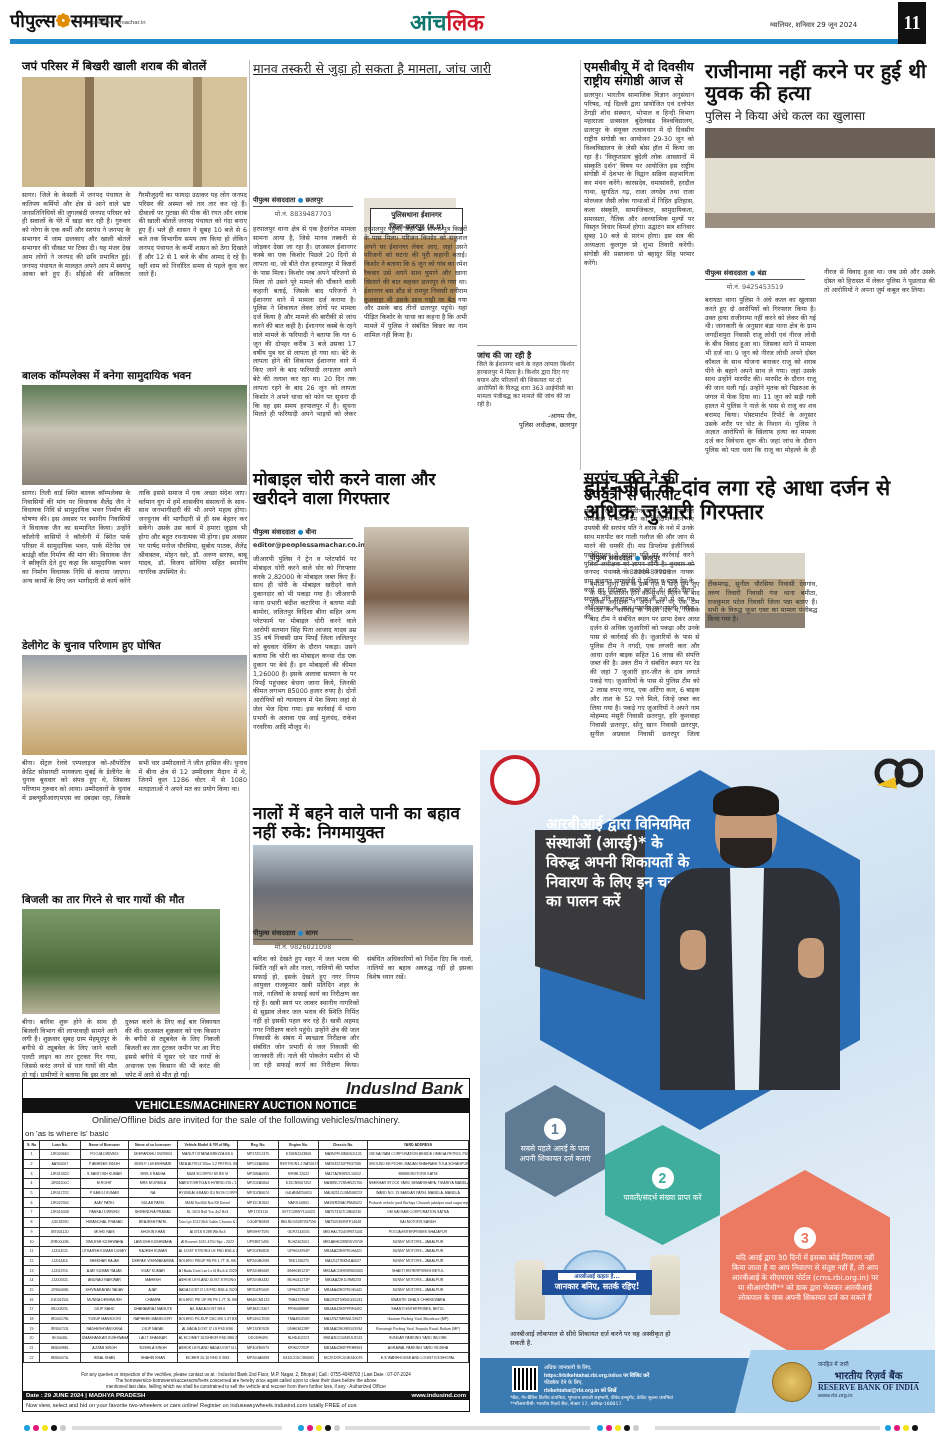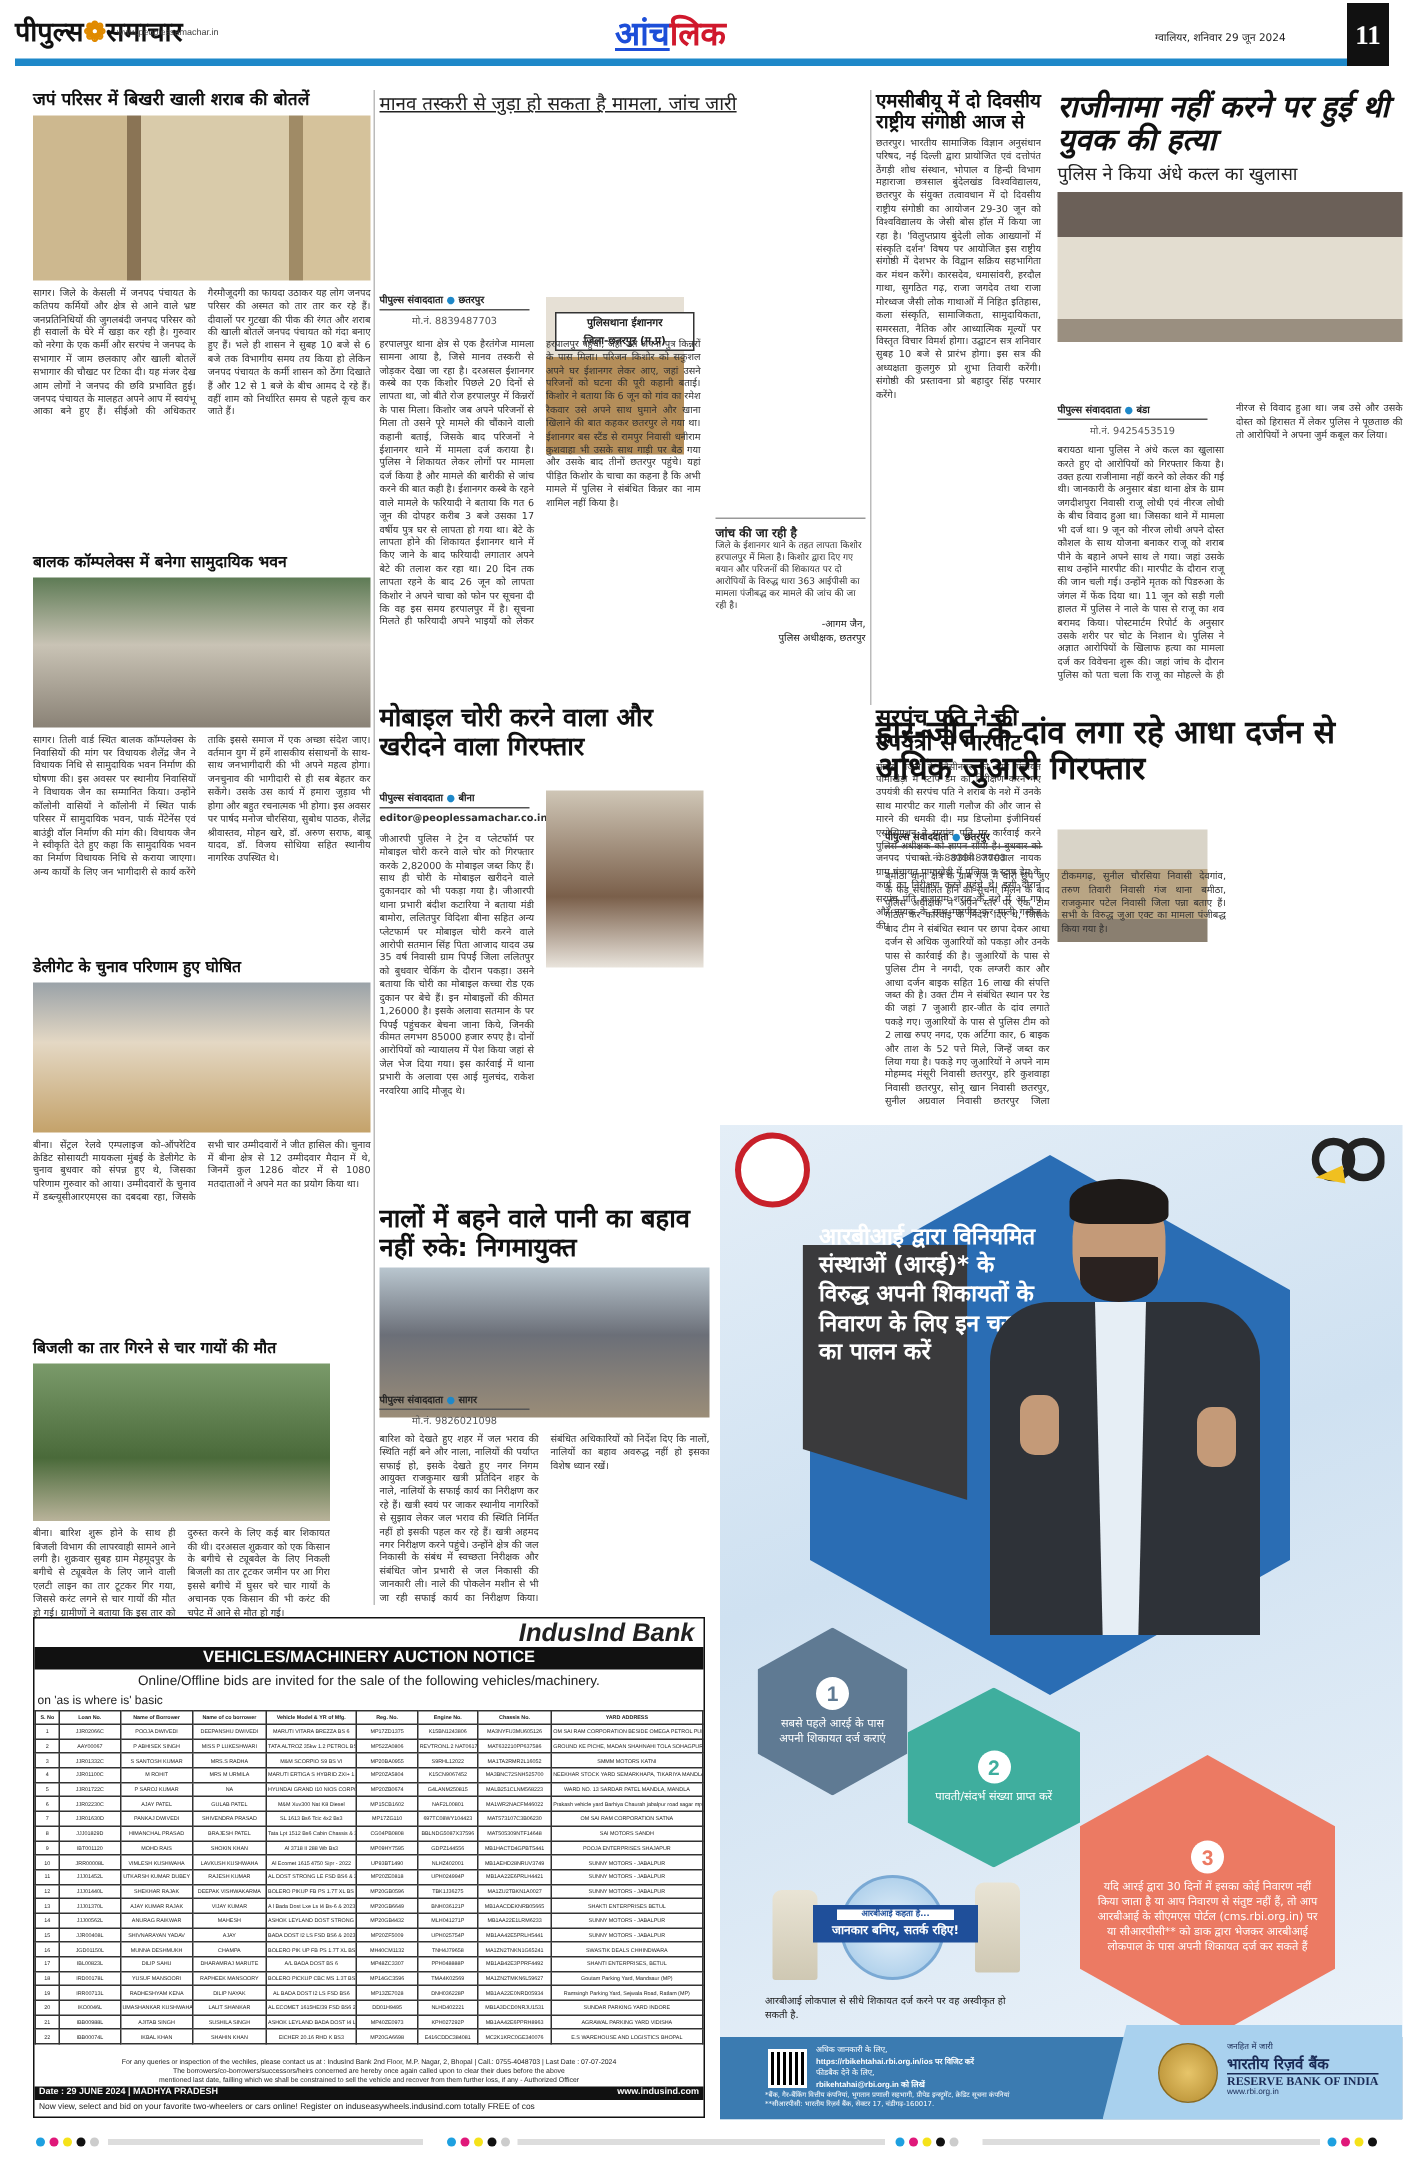--- a/index.html
+++ b/index.html
@@ -2,21 +2,21 @@
 <html><head>
 <meta charset="utf-8">
 <style>
   * { box-sizing: border-box; margin: 0; padding: 0; }
   body { width: 945px; height: 1445px; background: #fff; font-family: "DejaVu Sans", sans-serif; color: #222; position: relative; overflow: hidden; }
   .abs { position: absolute; }
   .brand { left: 10px; top: 8px; font-family: "DejaVu Serif", serif; font-weight: bold; font-size: 18px; color: #111; }
   .brand .dot { color: #e08a00; }
   .url { left: 78px; top: 19px; font-size: 6px; color: #444; font-family: "Liberation Sans", sans-serif; }
   .section { left: 410px; top: 6px; font-weight: bold; font-size: 22px; }
-  .section .a { color: #1d4ed8; text-decoration: underline; }
+  .section .a { color: #0f766e; }
   .section .b { color: #d0182c; }
   .dateline { left: 770px; top: 20px; font-size: 7px; color: #222; }
   .pageno { left: 898px; top: 2px; width: 28px; height: 42px; background: #111; color: #fff; font-size: 18px; font-weight: bold; text-align: center; line-height: 42px; font-family: "Liberation Serif", serif; }
   .rule { left: 10px; top: 39px; width: 888px; height: 5px; background: #1e88c9; }
   .hl { font-weight: bold; color: #111; line-height: 1.12; }
   .body-text { font-size: 6.4px; line-height: 1.38; color: #333; text-align: justify; }
   .byline { font-size: 6.5px; font-weight: bold; border-bottom: 1px solid #555; padding-bottom: 2px; }
   .byline .bdot { color: #1e88c9; }
   .mob { font-size: 6.5px; color: #555; text-align: center; margin-top: 2px; }
   .photo { background: linear-gradient(135deg, #b8a88a, #8c7d66); }
@@ -66,21 +66,21 @@
   .rbi .note { position: absolute; left: 30px; top: 580px; font-size: 6.5px; color: #222; line-height: 1.35; }
   .rbi .footband { position: absolute; left: 0; top: 608px; width: 100%; height: 55px; background: #3b7bb1; }
   .rbi .footband-right { position: absolute; left: 255px; top: 600px; width: 200px; height: 63px; background: #a9d1ee; clip-path: polygon(8% 0, 100% 0, 100% 100%, 0 100%); }
   .rbi .qr { position: absolute; left: 32px; top: 616px; width: 26px; height: 26px; background: repeating-linear-gradient(90deg,#000 0 2px,#fff 2px 4px), #fff; border: 2px solid #fff; }
   .rbi .links { position: absolute; left: 64px; top: 614px; color: #fff; font-size: 5.2px; line-height: 1.45; }
   .rbi .links b { font-family: "Liberation Sans", sans-serif; }
   .rbi .fine { position: absolute; left: 30px; top: 645px; color: #fff; font-size: 4.6px; line-height: 1.4; }
   .rbi .seal { position: absolute; left: 292px; top: 612px; width: 40px; height: 40px; border-radius: 50%; background: radial-gradient(circle, #e7c56a, #b38a2e); border: 1px solid #8a6a20; }
   .rbi .rbiname { position: absolute; left: 338px; top: 610px; color: #1a2a55; }
   .rbi .rbiname .t1 { font-size: 5.5px; }
-  .rbi .rbiname .t2 { font-size: 10px; font-weight: bold; }
+  .rbi .rbiname .t2 { font-size: 10px; font-weight: bold; text-align: center; }
   .rbi .rbiname .t3 { font-family: "Liberation Serif", serif; font-size: 8px; font-weight: bold; border-top: 1px solid #1a2a55; }
   .rbi .rbiname .t4 { font-size: 5.5px; font-family: "Liberation Sans", sans-serif; }
   .rbi .logo-left { position: absolute; left: 10px; top: 5px; width: 50px; height: 50px; border-radius: 50%; background: #fff; border: 4px solid #c8202a; }
   .rbi .logo-right { position: absolute; right: 12px; top: 5px; width: 50px; height: 45px; }
   .reg { position: absolute; width: 6px; height: 6px; border-radius: 50%; }
   .greybar { position: absolute; height: 4px; background: #ddd; top: 1426px; }
 </style>
 </head>
 <body>
 
@@ -167,21 +167,21 @@
 <div class="abs" style="left:584px;top:60px;width:110px;">
   <div class="hl" style="font-size:12.5px;">एमसीबीयू में दो दिवसीय राष्ट्रीय संगोष्ठी आज से</div>
   <div class="body-text" style="margin-top:3px;height:340px;overflow:hidden;">छतरपुर। भारतीय सामाजिक विज्ञान अनुसंधान परिषद, नई दिल्ली द्वारा प्रायोजित एवं दत्तोपंत ठेंगड़ी शोध संस्थान, भोपाल व हिन्दी विभाग महाराजा छत्रसाल बुंदेलखंड विश्वविद्यालय, छतरपुर के संयुक्त तत्वावधान में दो दिवसीय राष्ट्रीय संगोष्ठी का आयोजन 29-30 जून को विश्वविद्यालय के जेसी बोस हॉल में किया जा रहा है। 'विलुप्तप्राय बुंदेली लोक आख्यानों में संस्कृति दर्शन' विषय पर आयोजित इस राष्ट्रीय संगोष्ठी में देशभर के विद्वान सक्रिय सहभागिता कर मंथन करेंगे। कारसदेव, धमासांवरी, हरदौल गाथा, सुगठित गढ़, राजा जगदेव तथा राजा मोरध्वज जैसी लोक गाथाओं में निहित इतिहास, कला संस्कृति, सामाजिकता, सामुदायिकता, समरसता, नैतिक और आध्यात्मिक मूल्यों पर विस्तृत विचार विमर्श होगा। उद्घाटन सत्र शनिवार सुबह 10 बजे से प्रारंभ होगा। इस सत्र की अध्यक्षता कुलगुरु प्रो शुभा तिवारी करेंगी। संगोष्ठी की प्रस्तावना प्रो बहादुर सिंह परमार करेंगे।</div>
 </div>
 <div class="abs" style="left:584px;top:470px;width:110px;">
   <div class="hl" style="font-size:15px;">सरपंच पति ने की उपयंत्री से मारपीट</div>
   <div class="body-text" style="margin-top:3px;height:125px;overflow:hidden;">सागर। जिले के जैसीनगर की ग्राम पंचायत पामाखेड़ी में स्टाप डेम का निरीक्षण करने गए उपयंत्री की सरपंच पति ने शराब के नशे में उनके साथ मारपीट कर गाली गलौज की और जान से मारने की धमकी दी। मप्र डिप्लोमा इंजीनियर्स एसोसिएशन ने सरपंच पति पर कार्रवाई करने पुलिस अधीक्षक को ज्ञापन सौंपा है। बुधवार को जनपद पंचायत के उपयंत्री जयसवाल नायक ग्राम पंचायत पामाखेड़ी में पुलिया व स्टाप डेम के कार्य का निरीक्षण करने पहुंचे थे। इसी दौरान सरपंच पति राजाराम शराब के नशे में आ गए और नायक के साथ मारपीट कर गाली गलौज की।</div>
 </div>
 
 <div class="abs" style="left:705px;top:60px;width:230px;">
-  <div class="hl" style="font-size:20px;font-style:italic;">राजीनामा नहीं करने पर हुई थी युवक की हत्या</div>
+  <div class="hl" style="font-size:20px;">राजीनामा नहीं करने पर हुई थी युवक की हत्या</div>
   <div style="font-size:12px;margin-top:2px;">पुलिस ने किया अंधे कत्ल का खुलासा</div>
   <div style="height:100px;margin-top:4px;background:linear-gradient(180deg,#6b6058 0 30%,#e3ddd0 30% 85%,#9a8f80 85%);"></div>
 </div>
 <div class="abs" style="left:705px;top:268px;width:100px;">
   <div class="byline"><span>पीपुल्स संवाददाता</span> <span class="bdot">●</span> <span>बंडा</span></div>
   <div class="mob">मो.नं. 9425453519</div>
 </div>
 <div class="abs body-text" style="left:705px;top:268px;width:230px;height:190px;column-count:2;column-gap:8px;column-fill:auto;padding-top:0;">
   <div style="height:28px;break-inside:avoid;"></div>
   <span>बरायठा थाना पुलिस ने अंधे कत्ल का खुलासा करते हुए दो आरोपियों को गिरफ्तार किया है। उक्त हत्या राजीनामा नहीं करने को लेकर की गई थी। जानकारी के अनुसार बंडा थाना क्षेत्र के ग्राम जगदीशपुरा निवासी राजू लोधी एवं नीरज लोधी के बीच विवाद हुआ था। जिसका थाने में मामला भी दर्ज था। 9 जून को नीरज लोधी अपने दोस्त कौशल के साथ योजना बनाकर राजू को शराब पीने के बहाने अपने साथ ले गया। जहां उसके साथ उन्होंने मारपीट की। मारपीट के दौरान राजू की जान चली गई। उन्होंने मृतक को पिडरुआ के जंगल में फेंक दिया था। 11 जून को सड़ी गली हालत में पुलिस ने नाले के पास से राजू का शव बरामद किया। पोस्टमार्टम रिपोर्ट के अनुसार उसके शरीर पर चोट के निशान थे। पुलिस ने अज्ञात आरोपियों के खिलाफ हत्या का मामला दर्ज कर विवेचना शुरू की। जहां जांच के दौरान पुलिस को पता चला कि राजू का मोहल्ले के ही नीरज से विवाद हुआ था। जब उसे और उसके दोस्त को हिरासत में लेकर पुलिस ने पूछताछ की तो आरोपियों ने अपना जुर्म कबूल कर लिया।</span>

